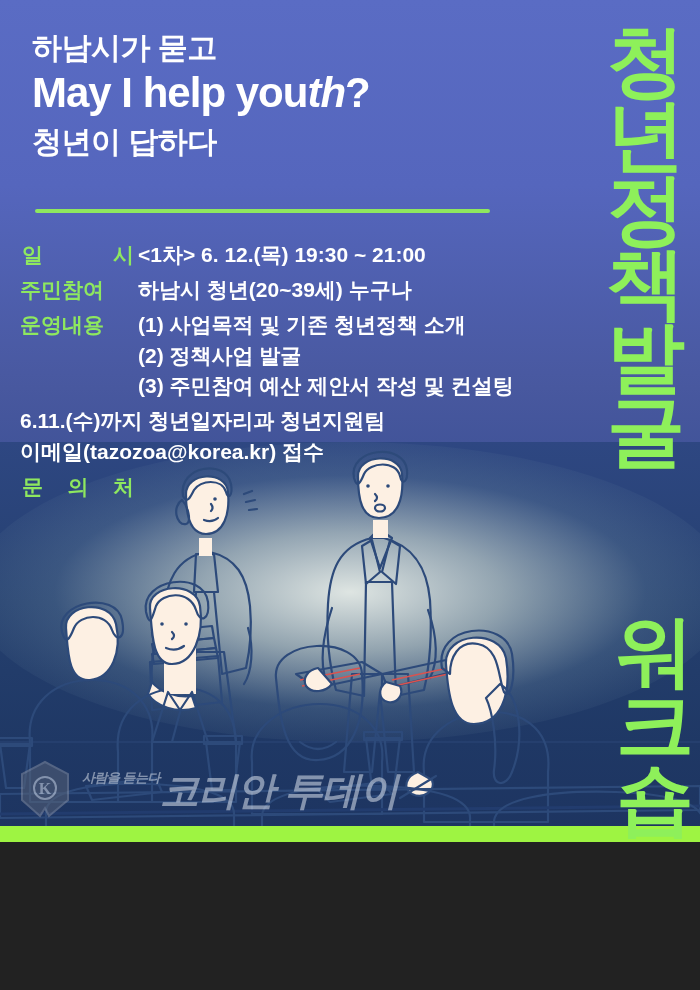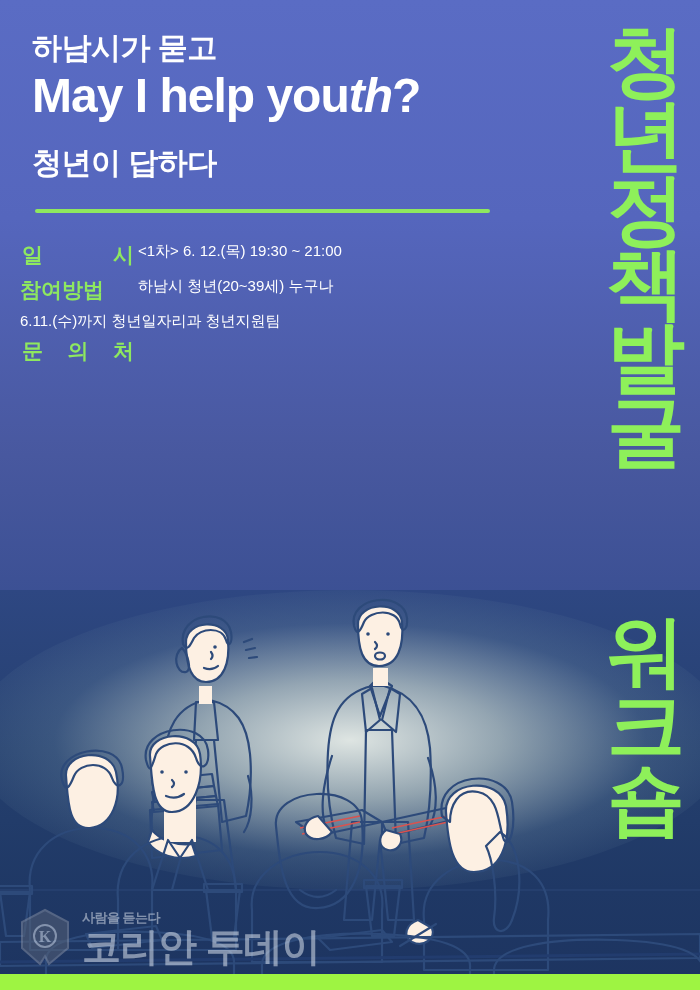--- a/index.html
+++ b/index.html
@@ -1,67 +1,67 @@
 <!DOCTYPE html>
 <html><head>
 <meta charset="utf-8">
 <style>
   html,body{margin:0;padding:0;background:#222;}
   *{box-sizing:border-box;}
   .poster{
-    position:relative;width:700px;height:990px;overflow:hidden;
+    position:relative;width:700px;height:842px;overflow:hidden;
     font-family:"Liberation Sans","DejaVu Sans",sans-serif;
     background:linear-gradient(180deg,#5a6cc4 0%,#5566bd 22%,#48589f 46%,#3a4f92 62%,#2b4279 78%,#223c6e 90%,#1e3765 100%);
   }
 
   
   .scene{position:absolute;left:0;right:0;bottom:0;height:400px;overflow:hidden;}
   .scene-bg{position:absolute;inset:0;background:linear-gradient(180deg,#2e4782 0%,#25406f 40%,#1f3865 75%,#1d3460 100%);}
   .glow{
     position:absolute;left:50%;top:150px;transform:translate(-50%,-50%);
     width:760px;height:300px;border-radius:50%;
     background:radial-gradient(ellipse at center,rgba(238,243,236,.92) 0%,rgba(214,226,216,.62) 28%,rgba(120,150,170,.25) 55%,rgba(40,70,120,0) 78%);
   }
   .green-bar{position:absolute;left:0;right:0;bottom:0;height:16px;background:#9ef442;}
 
   
   .head{position:absolute;left:32px;top:30px;width:520px;}
   .head .l1{color:#ffffff;font-size:30px;font-weight:700;letter-spacing:-.5px;line-height:1.2;}
-  .head .l2{color:#ffffff;font-size:48px;font-weight:700;letter-spacing:-1px;line-height:1.18;margin-top:2px;white-space:nowrap;}
+  .head .l2{color:#ffffff;font-size:42px;font-weight:700;letter-spacing:-1px;line-height:1.18;margin-top:2px;white-space:nowrap;}
   .head .l2 .th{font-style:italic;font-weight:700;}
-  .head .l3{color:#ffffff;font-size:30px;font-weight:700;letter-spacing:-.5px;line-height:1.2;margin-top:20px;}
+  .head .l3{color:#ffffff;font-size:30px;font-weight:700;letter-spacing:-.5px;line-height:1.2;margin-top:6px;}
   .rule{position:absolute;left:35px;top:209px;width:455px;height:4px;background:#8ee85f;border-radius:2px;}
 
   
   .info{position:absolute;left:20px;top:240px;width:560px;}
   .row{display:flex;align-items:flex-start;margin-bottom:4px;}
   .lbl{
     width:118px;flex:0 0 118px;color:#8ee85f;font-size:21px;font-weight:700;
     line-height:1.47;white-space:nowrap;
   }
   .lbl.spaced{display:flex;justify-content:space-between;padding:0 4px 0 2px;}
   .lbl.spaced span{display:inline-block;}
-  .val{color:#ffffff;font-size:15px;font-weight:400;line-height:1.47;white-space:nowrap;}
+  .val{color:#ffffff;font-size:21px;font-weight:700;line-height:1.47;white-space:nowrap;}
 
   
   .vtitle{
     position:absolute;right:6px;top:24px;width:96px;
     color:#8ef05a;font-size:78px;font-weight:800;line-height:.95;
     text-align:center;letter-spacing:0;
   }
   .vtitle .ch{display:block;}
   .vtitle2{
     position:absolute;right:6px;top:614px;width:96px;
-    color:#8ef05a;font-size:78px;font-weight:800;line-height:.95;text-align:center;
+    color:#8ef05a;font-size:78px;font-weight:800;line-height:.95;text-align:right;
   }
 
   
   .wm{position:absolute;left:18px;bottom:22px;display:flex;align-items:center;gap:10px;opacity:.5;}
   .wm-mark{width:54px;height:60px;position:relative;}
-  .wm-text{display:flex;flex-direction:column;line-height:1;}
+  .wm-text{display:flex;flex-direction:row;line-height:1;font-style:italic;}
   .wm-tag{color:#e8eef6;font-size:13px;font-weight:700;letter-spacing:-.5px;margin-bottom:3px;}
   .wm-name{color:#eaf0f8;font-size:39px;font-weight:800;letter-spacing:-1px;}
 
   
   .fig{position:absolute;}
   svg{display:block;overflow:visible;}
 </style>
 </head>
 <body>
 
@@ -236,30 +236,39 @@
       <div class="lbl spaced">
         <span>일</span>
         <span>시</span>
       </div>
       <div>
         <div class="val">&lt;1차&gt; 6. 12.(목) 19:30 ~ 21:00</div>
       </div>
     </div>
 
     <div class="row">
-      <div class="lbl">참여방법</div>
+      <div class="lbl">주민참여</div>
       <div>
         <div class="val">하남시 청년(20~39세) 누구나</div>
       </div>
     </div>
 
+    <div class="row">
+      <div class="lbl">운영내용</div>
+      <div>
+        <div class="val">(1) 사업목적 및 기존 청년정책 소개</div>
+        <div class="val">(2) 정책사업 발굴</div>
+        <div class="val">(3) 주민참여 예산 제안서 작성 및 컨설팅</div>
+      </div>
+    </div>
 
     <div class="row">
       <div>
         <div class="val">6.11.(수)까지 청년일자리과 청년지원팀</div>
+        <div class="val">이메일(tazozoa@korea.kr) 접수</div>
       </div>
     </div>
 
     <div class="row">
       <div class="lbl spaced">
         <span>문</span>
         <span>의</span>
         <span>처</span>
       </div>
     </div>

